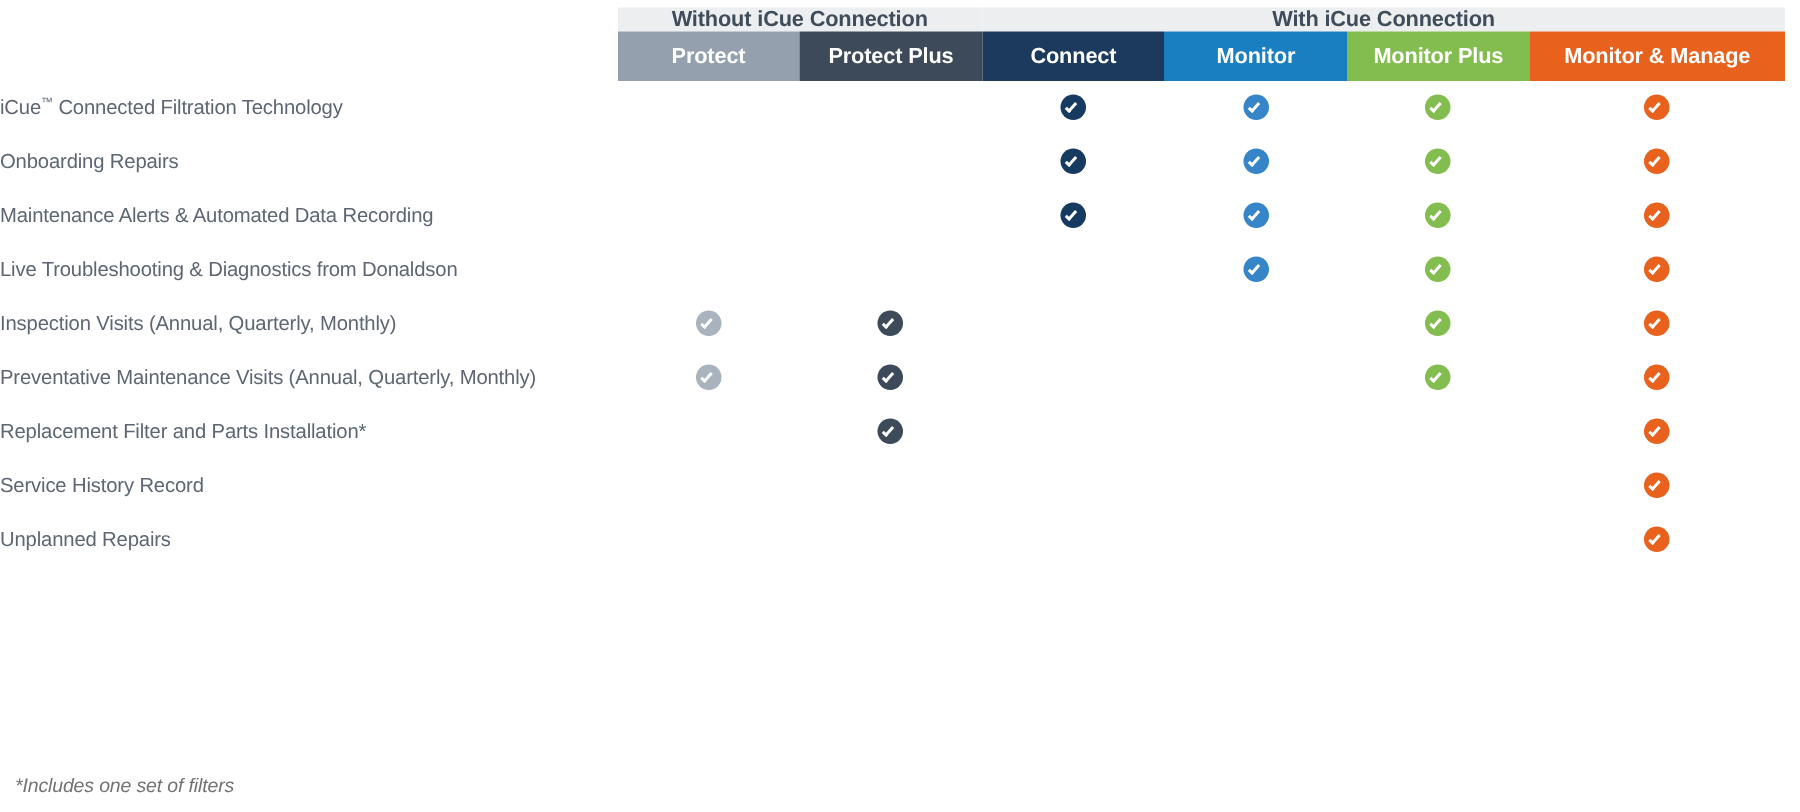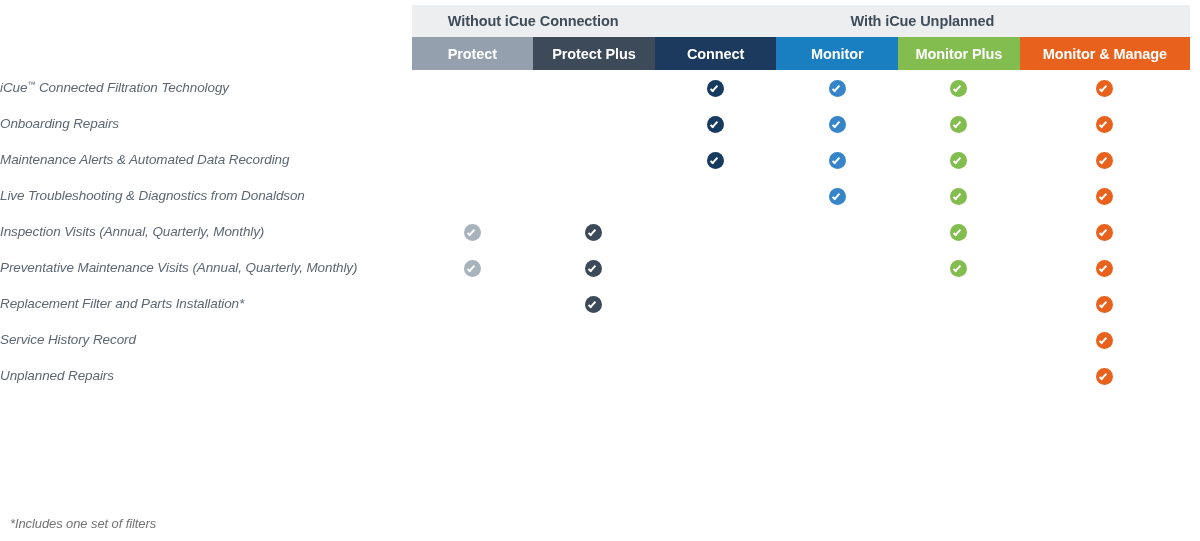--- a/index.html
+++ b/index.html
@@ -43,21 +43,21 @@
     margin: 0;
     border: 0;
   }
 
   
   .col-feature { width: 411px; }
   .col-plan    { width: 121.5px; }
   .col-plan-wide { width: 170px; }
 
   
-  tr.group-row { height: 32px; }
+  tr.group-row { height: 16px; }
   .grp-blank { background: #ffffff; }
   .grp-cell {
     background: #eceef0;
     color: #3f4c5a;
     font-size: 14.5px;
     font-weight: bold;
     text-align: center;
     vertical-align: middle;
     letter-spacing: -0.1px;
     border-right: 1px solid #ffffff;
@@ -89,21 +89,20 @@
     font-size: 13.5px;
     color: #5c6773;
     padding-left: 21px;
     vertical-align: middle;
     border-bottom: 1px solid #dcdfe3;
     border-left: 1px solid #dcdfe3;
     border-right: 1px solid #dcdfe3;
     background: #ffffff;
     letter-spacing: -0.1px;
     line-height: 16px;
-    font-style: italic;
   }
   tr.feat-row:first-of-type td.feature-cell,
   tr.feat-row:first-of-type td.mark-cell {
     border-top: 1px solid #dcdfe3;
   }
   td.mark-cell {
     text-align: center;
     vertical-align: middle;
     border-bottom: 1px solid #dcdfe3;
     border-right: 1px solid #dcdfe3;
@@ -167,21 +166,21 @@
     <col class="col-plan">
     <col class="col-plan">
     <col class="col-plan">
     <col class="col-plan">
     <col class="col-plan-wide">
   </colgroup>
   <thead>
     <tr class="group-row" id="group-row">
         <td colspan="1" class="grp-blank"></td>
         <td colspan="2" class="grp-cell">Without iCue Connection</td>
-        <td colspan="4" class="grp-cell last">With iCue Unplanned</td>
+        <td colspan="4" class="grp-cell last">With iCue Connection</td>
       </tr>
     <tr class="head-row" id="head-row">
         <td class="hd hd-blank"></td>
         <td class="hd hd-protect">Protect</td>
         <td class="hd hd-protect-plus">Protect Plus</td>
         <td class="hd hd-connect">Connect</td>
         <td class="hd hd-monitor">Monitor</td>
         <td class="hd hd-monitor-plus">Monitor Plus</td>
         <td class="hd hd-monitor-manage">Monitor &amp; Manage</td>
       </tr>

